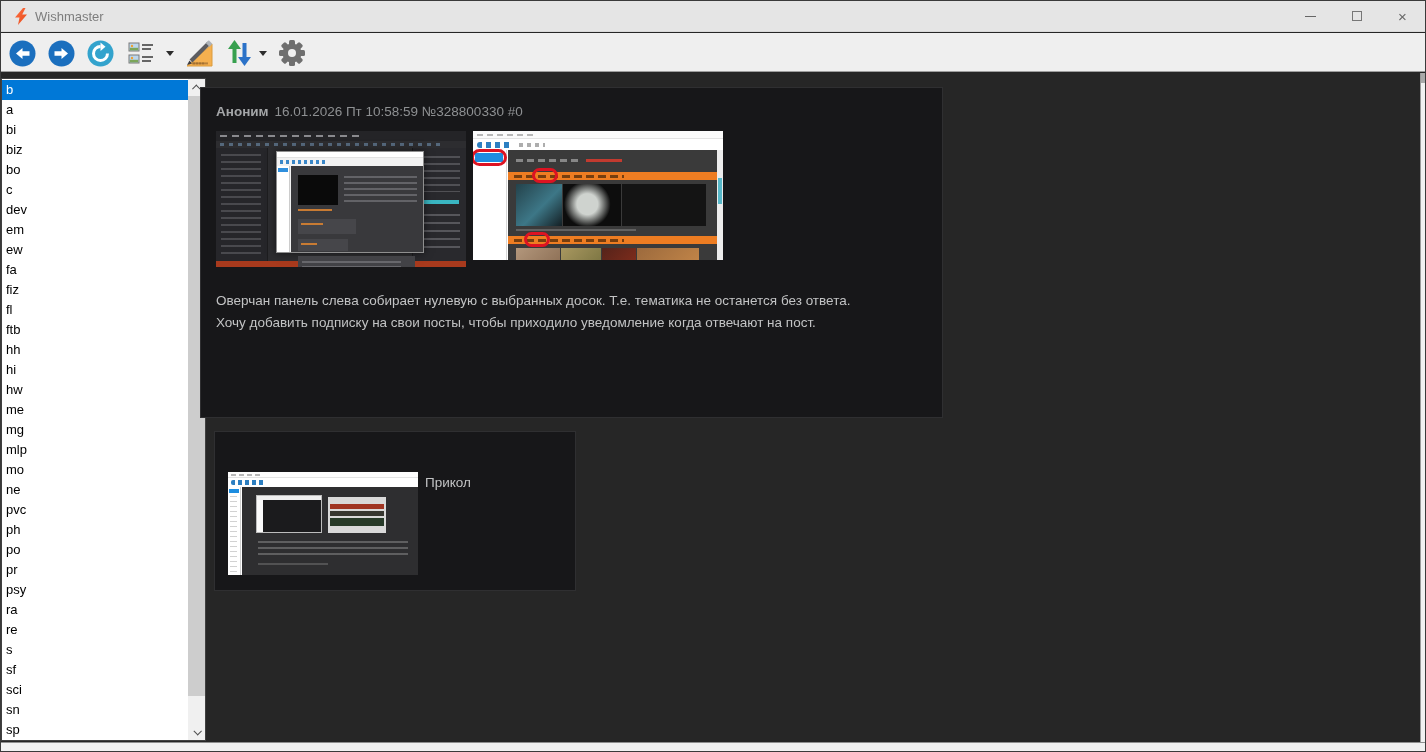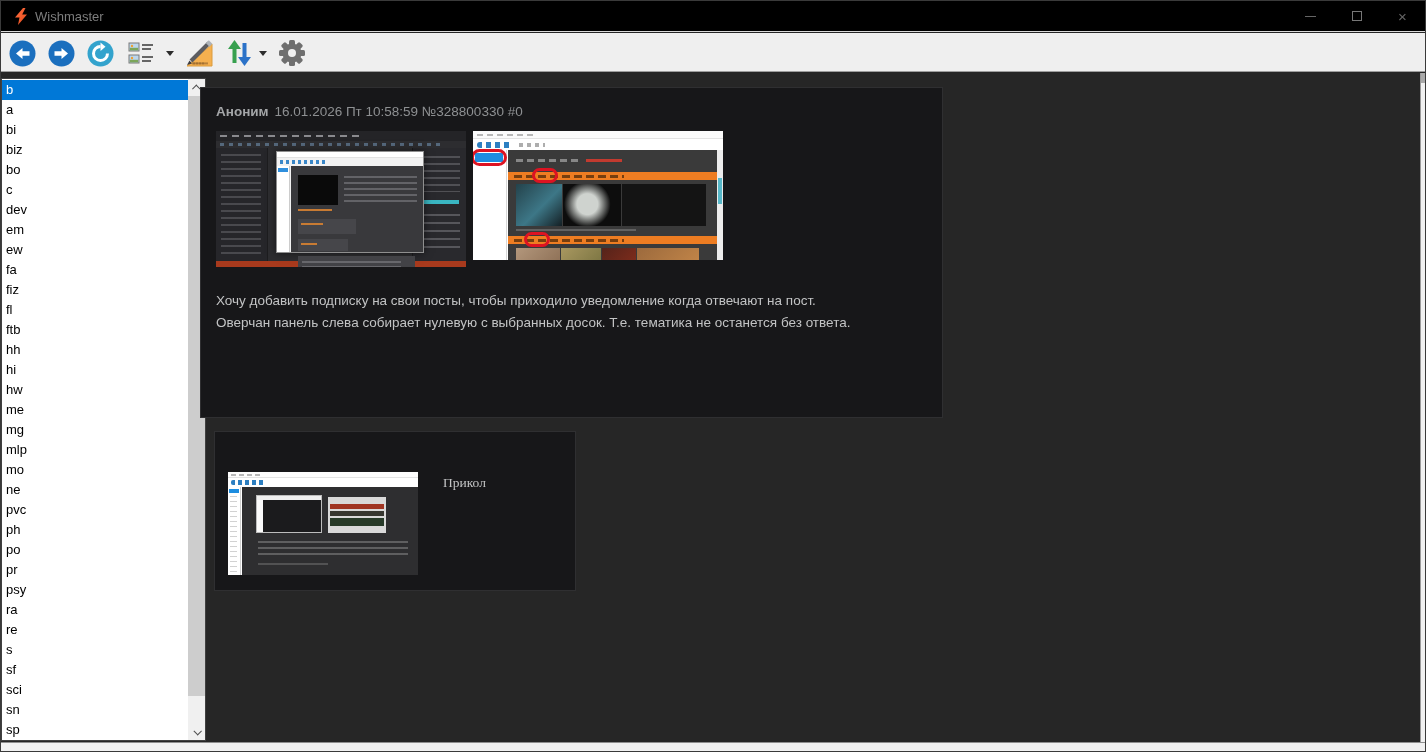--- a/index.html
+++ b/index.html
@@ -1,21 +1,21 @@
 <!DOCTYPE html>
 <html><head>
 <meta charset="utf-8">
 <style>
   * { margin:0; padding:0; box-sizing:border-box; }
   html,body { width:1426px; height:752px; overflow:hidden; background:#262626;
               font-family:"Liberation Sans", sans-serif; }
   .window { position:relative; width:1426px; height:752px; border:1px solid #3a3a3a; background:#262626; }
 
   
-  .titlebar { position:absolute; left:0; top:0; right:0; height:31px; background:#000000;
+  .titlebar { position:absolute; left:0; top:0; right:0; height:31px; background:#e5e5e5;
               border-bottom:1px solid #d9d9d9; }
   .app-icon { position:absolute; left:12px; top:7px; width:16px; height:17px; }
   .title-text { position:absolute; left:34px; top:8px; font-size:13px; color:#7d7d7d; }
   .win-btn { position:absolute; top:0; width:45px; height:30px; display:flex; align-items:center; justify-content:center; color:#666; }
   .btn-min { right:92px; } .btn-max { right:46px; } .btn-close { right:0; }
   .glyph-min { width:11px; height:0; border-top:1px solid #666; }
   .glyph-max { width:10px; height:10px; border:1px solid #777; }
   .glyph-close { font-size:15px; color:#666; line-height:1; }
 
   
@@ -47,21 +47,21 @@
 
   
   .post-card { position:absolute; background:#171719; border:1px solid #2f2f31; }
   .post1 { left:199px; top:14px; width:743px; height:331px; }
   .post2 { left:213px; top:358px; width:362px; height:160px; }
   .post-header { position:absolute; left:15px; top:16px; font-size:13.5px; color:#929496; white-space:nowrap; }
   .post-author { font-weight:bold; color:#a4a6a8; margin-right:6px; }
   .post-meta { color:#8e9092; }
   .post-paras { position:absolute; left:15px; right:15px; }
   .p1-paras { top:180px; }
-  .p2-paras { left:228px; top:40px;font-family:Liberation Serif, serif; }
+  .p2-paras { left:210px; top:40px; }
   .post-para { font-size:13.5px; line-height:22px; color:#c2c3c4; white-space:nowrap; }
 
   
   .thumb { position:absolute; overflow:hidden; }
   .thumb div { position:absolute; }
 
   
   .t1 { left:15px; top:43px; width:250px; height:136px; background:#2d2d30; }
   .t1-menubar { left:0; top:0; right:0; height:10px; background:#242427; }
   .t1-menudash { left:4px; top:4px; width:140px; height:2px;
@@ -354,22 +354,22 @@
           <div class="t2-pb3"></div>
           <div class="t2-pb4"></div>
         </div>
         <div class="t2-scroll">
             <div class="t2-scrollaccent"></div>
           </div>
       </div>
 
       <div class="post-paras p1-paras">
           <p class="post-para">&nbsp;</p>
+          <p class="post-para">Оверчан панель слева собирает нулевую с выбранных досок. Т.е. тематика не останется без ответа.</p>
           <p class="post-para">Хочу добавить подписку на свои посты, чтобы приходило уведомление когда отвечают на пост.</p>
-          <p class="post-para">Оверчан панель слева собирает нулевую с выбранных досок. Т.е. тематика не останется без ответа.</p>
           <p class="post-para">&nbsp;</p>
         </div>
     </div>
 
     <div class="post-card post2">
 
       <div class="thumb t3">
         <div class="t3-title">
             <div class="t3-titledash"></div>
           </div>

